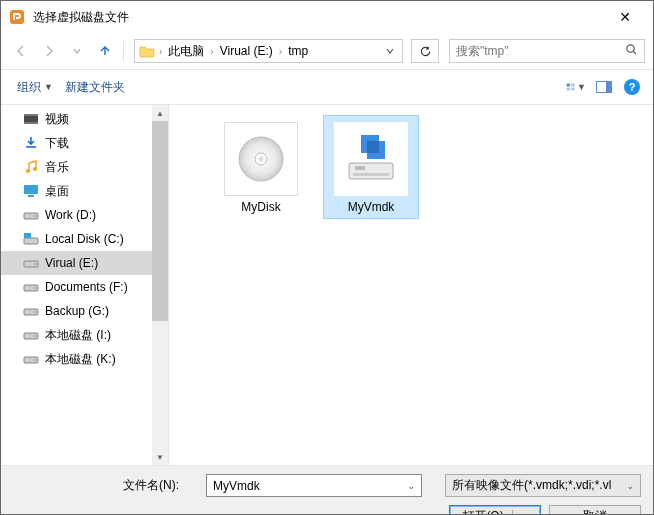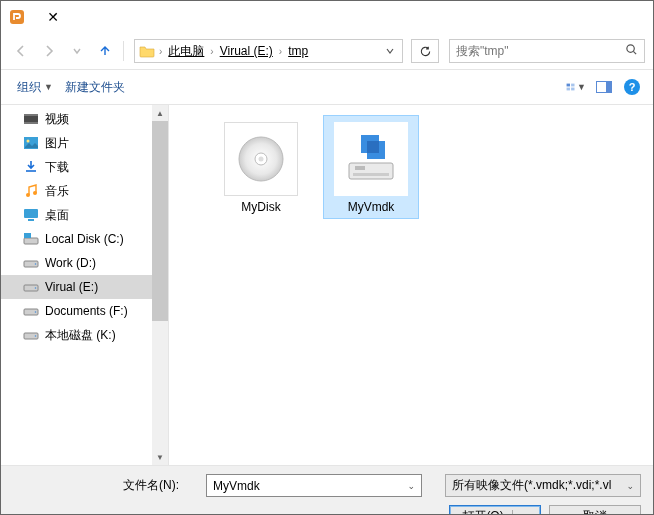--- a/index.html
+++ b/index.html
@@ -12,21 +12,21 @@
   .titlebar .title { flex: 1; }
   .titlebar .close { width: 40px; text-align: center; font-size: 14px; font-family: Arial; cursor: default; }
 
   
   .navrow { height: 36px; display: flex; align-items: center; padding: 0 8px; gap: 4px; }
   .navbtn { width: 24px; height: 24px; display:flex; align-items:center; justify-content:center; color:#999; }
   .navbtn.up { color:#1a6ed8; }
   .sep { width:1px; height:20px; background:#e0e0e0; margin:0 2px; }
   .breadcrumb { flex:1; height:24px; border:1px solid #ccc; background:#fff; display:flex; align-items:center; padding:0 2px; margin:0 4px; }
   .bc-folder { width:20px; height:20px; display:flex; align-items:center; justify-content:center; }
-  .bc-item { padding: 0 4px; white-space:nowrap;text-decoration:underline; }
+  .bc-item { padding: 0 4px; white-space:nowrap; }
   .bc-sep { color:#888; padding:0 2px; font-size:10px; }
   .bc-drop { margin-left:auto; color:#555; padding:0 6px; }
   .refresh { width:28px; height:24px; border:1px solid #ccc; display:flex; align-items:center; justify-content:center; color:#333; }
   .searchbox { width:196px; height:24px; border:1px solid #ccc; display:flex; align-items:center; padding:0 6px; margin-left:6px; color:#777; }
   .searchbox .ph { flex:1; }
   .searchbox .sicon { color:#555; }
 
   .divider { height:1px; background:#e5e5e5; }
 
   
@@ -70,20 +70,21 @@
 </head>
 <body>
 
 <div class="titlebar">
   <span class="appicon">
     <svg width="16" height="16" viewBox="0 0 16 16">
         <rect x="1" y="1" width="14" height="14" rx="3" fill="#e88b2e"></rect>
         <path d="M5 11 V5 h4 a2 2 0 0 1 0 4 h-2" stroke="#fff" stroke-width="1.8" fill="none"></path>
       </svg>
   </span>
+  <span class="title">选择虚拟磁盘文件</span>
   <span class="close">✕</span>
 </div>
 
 <div class="navrow">
   <div class="navbtn">
       <svg width="14" height="14" viewBox="0 0 14 14">
         <path d="M9 2 L4 7 L9 12" stroke="#bbb" stroke-width="1.6" fill="none"></path>
       </svg>
     </div>
   <div class="navbtn">
@@ -178,30 +179,20 @@
               <rect x="1" y="3" width="14" height="10" rx="1" fill="#4a4a4a"></rect>
               <rect x="1" y="3" width="14" height="2" fill="#777"></rect>
               <rect x="1" y="11" width="14" height="2" fill="#777"></rect>
             </svg>
           </span>
           <span>视频</span>
         </div>
         <div class="tree-item">
           <span class="tree-icon">
             <svg width="16" height="16" viewBox="0 0 16 16">
-              <rect x="1" y="2" width="14" height="12" fill="#3aa0d8"></rect>
-              <circle cx="5" cy="6" r="1.5" fill="#ffe680"></circle>
-              <path d="M2 12 l4 -4 l3 3 l3 -3 l3 3 v2 H2 Z" fill="#2b7fb0"></path>
-            </svg>
-          </span>
-          <span>图片</span>
-        </div>
-        <div class="tree-item">
-          <span class="tree-icon">
-            <svg width="16" height="16" viewBox="0 0 16 16">
               <path d="M8 2 v7 M5 6 l3 3 l3 -3" stroke="#1a6ed8" stroke-width="1.6" fill="none"></path>
               <path d="M3 12 h10" stroke="#1a6ed8" stroke-width="1.6"></path>
             </svg>
           </span>
           <span>下载</span>
         </div>
         <div class="tree-item">
           <span class="tree-icon">
             <svg width="16" height="16" viewBox="0 0 16 16">
               <path d="M6 12 V4 l7 -2 v8" stroke="#ff9a1f" stroke-width="1.4" fill="none"></path>
@@ -216,52 +207,70 @@
             <svg width="16" height="16" viewBox="0 0 16 16">
               <rect x="1" y="2" width="14" height="9" rx="1" fill="#3aa0d8"></rect>
               <rect x="5" y="12" width="6" height="2" fill="#3aa0d8"></rect>
             </svg>
           </span>
           <span>桌面</span>
         </div>
         <div class="tree-item">
           <span class="tree-icon">
             <svg width="16" height="16" viewBox="0 0 16 16">
+              <rect x="1" y="6" width="14" height="6" rx="1" fill="#cfcfcf" stroke="#888"></rect>
+              <circle cx="12.5" cy="9" r="0.8" fill="#4a90d9"></circle>
+            </svg>
+          </span>
+          <span>Work (D:)</span>
+        </div>
+        <div class="tree-item">
+          <span class="tree-icon">
+            <svg width="16" height="16" viewBox="0 0 16 16">
               <rect x="1" y="7" width="14" height="6" rx="1" fill="#cfcfcf" stroke="#888"></rect>
               <rect x="1" y="2" width="7" height="5" fill="#3aa0d8"></rect>
             </svg>
           </span>
           <span>Local Disk (C:)</span>
         </div>
-        <div class="tree-item">
-          <span class="tree-icon">
-            <svg width="16" height="16" viewBox="0 0 16 16">
-              <rect x="1" y="6" width="14" height="6" rx="1" fill="#cfcfcf" stroke="#888"></rect>
-              <circle cx="12.5" cy="9" r="0.8" fill="#4a90d9"></circle>
-            </svg>
-          </span>
-          <span>Work (D:)</span>
-        </div>
         <div class="tree-item selected">
           <span class="tree-icon">
             <svg width="16" height="16" viewBox="0 0 16 16">
               <rect x="1" y="6" width="14" height="6" rx="1" fill="#cfcfcf" stroke="#888"></rect>
               <circle cx="12.5" cy="9" r="0.8" fill="#4a90d9"></circle>
             </svg>
           </span>
           <span>Virual (E:)</span>
         </div>
         <div class="tree-item">
           <span class="tree-icon">
             <svg width="16" height="16" viewBox="0 0 16 16">
               <rect x="1" y="6" width="14" height="6" rx="1" fill="#cfcfcf" stroke="#888"></rect>
               <circle cx="12.5" cy="9" r="0.8" fill="#4a90d9"></circle>
             </svg>
           </span>
           <span>Documents (F:)</span>
+        </div>
+        <div class="tree-item">
+          <span class="tree-icon">
+            <svg width="16" height="16" viewBox="0 0 16 16">
+              <rect x="1" y="6" width="14" height="6" rx="1" fill="#cfcfcf" stroke="#888"></rect>
+              <circle cx="12.5" cy="9" r="0.8" fill="#4a90d9"></circle>
+            </svg>
+          </span>
+          <span>Backup (G:)</span>
+        </div>
+        <div class="tree-item">
+          <span class="tree-icon">
+            <svg width="16" height="16" viewBox="0 0 16 16">
+              <rect x="1" y="6" width="14" height="6" rx="1" fill="#cfcfcf" stroke="#888"></rect>
+              <circle cx="12.5" cy="9" r="0.8" fill="#4a90d9"></circle>
+            </svg>
+          </span>
+          <span>本地磁盘 (I:)</span>
         </div>
         <div class="tree-item">
           <span class="tree-icon">
             <svg width="16" height="16" viewBox="0 0 16 16">
               <rect x="1" y="6" width="14" height="6" rx="1" fill="#cfcfcf" stroke="#888"></rect>
               <circle cx="12.5" cy="9" r="0.8" fill="#4a90d9"></circle>
             </svg>
           </span>
           <span>本地磁盘 (K:)</span>
         </div>

